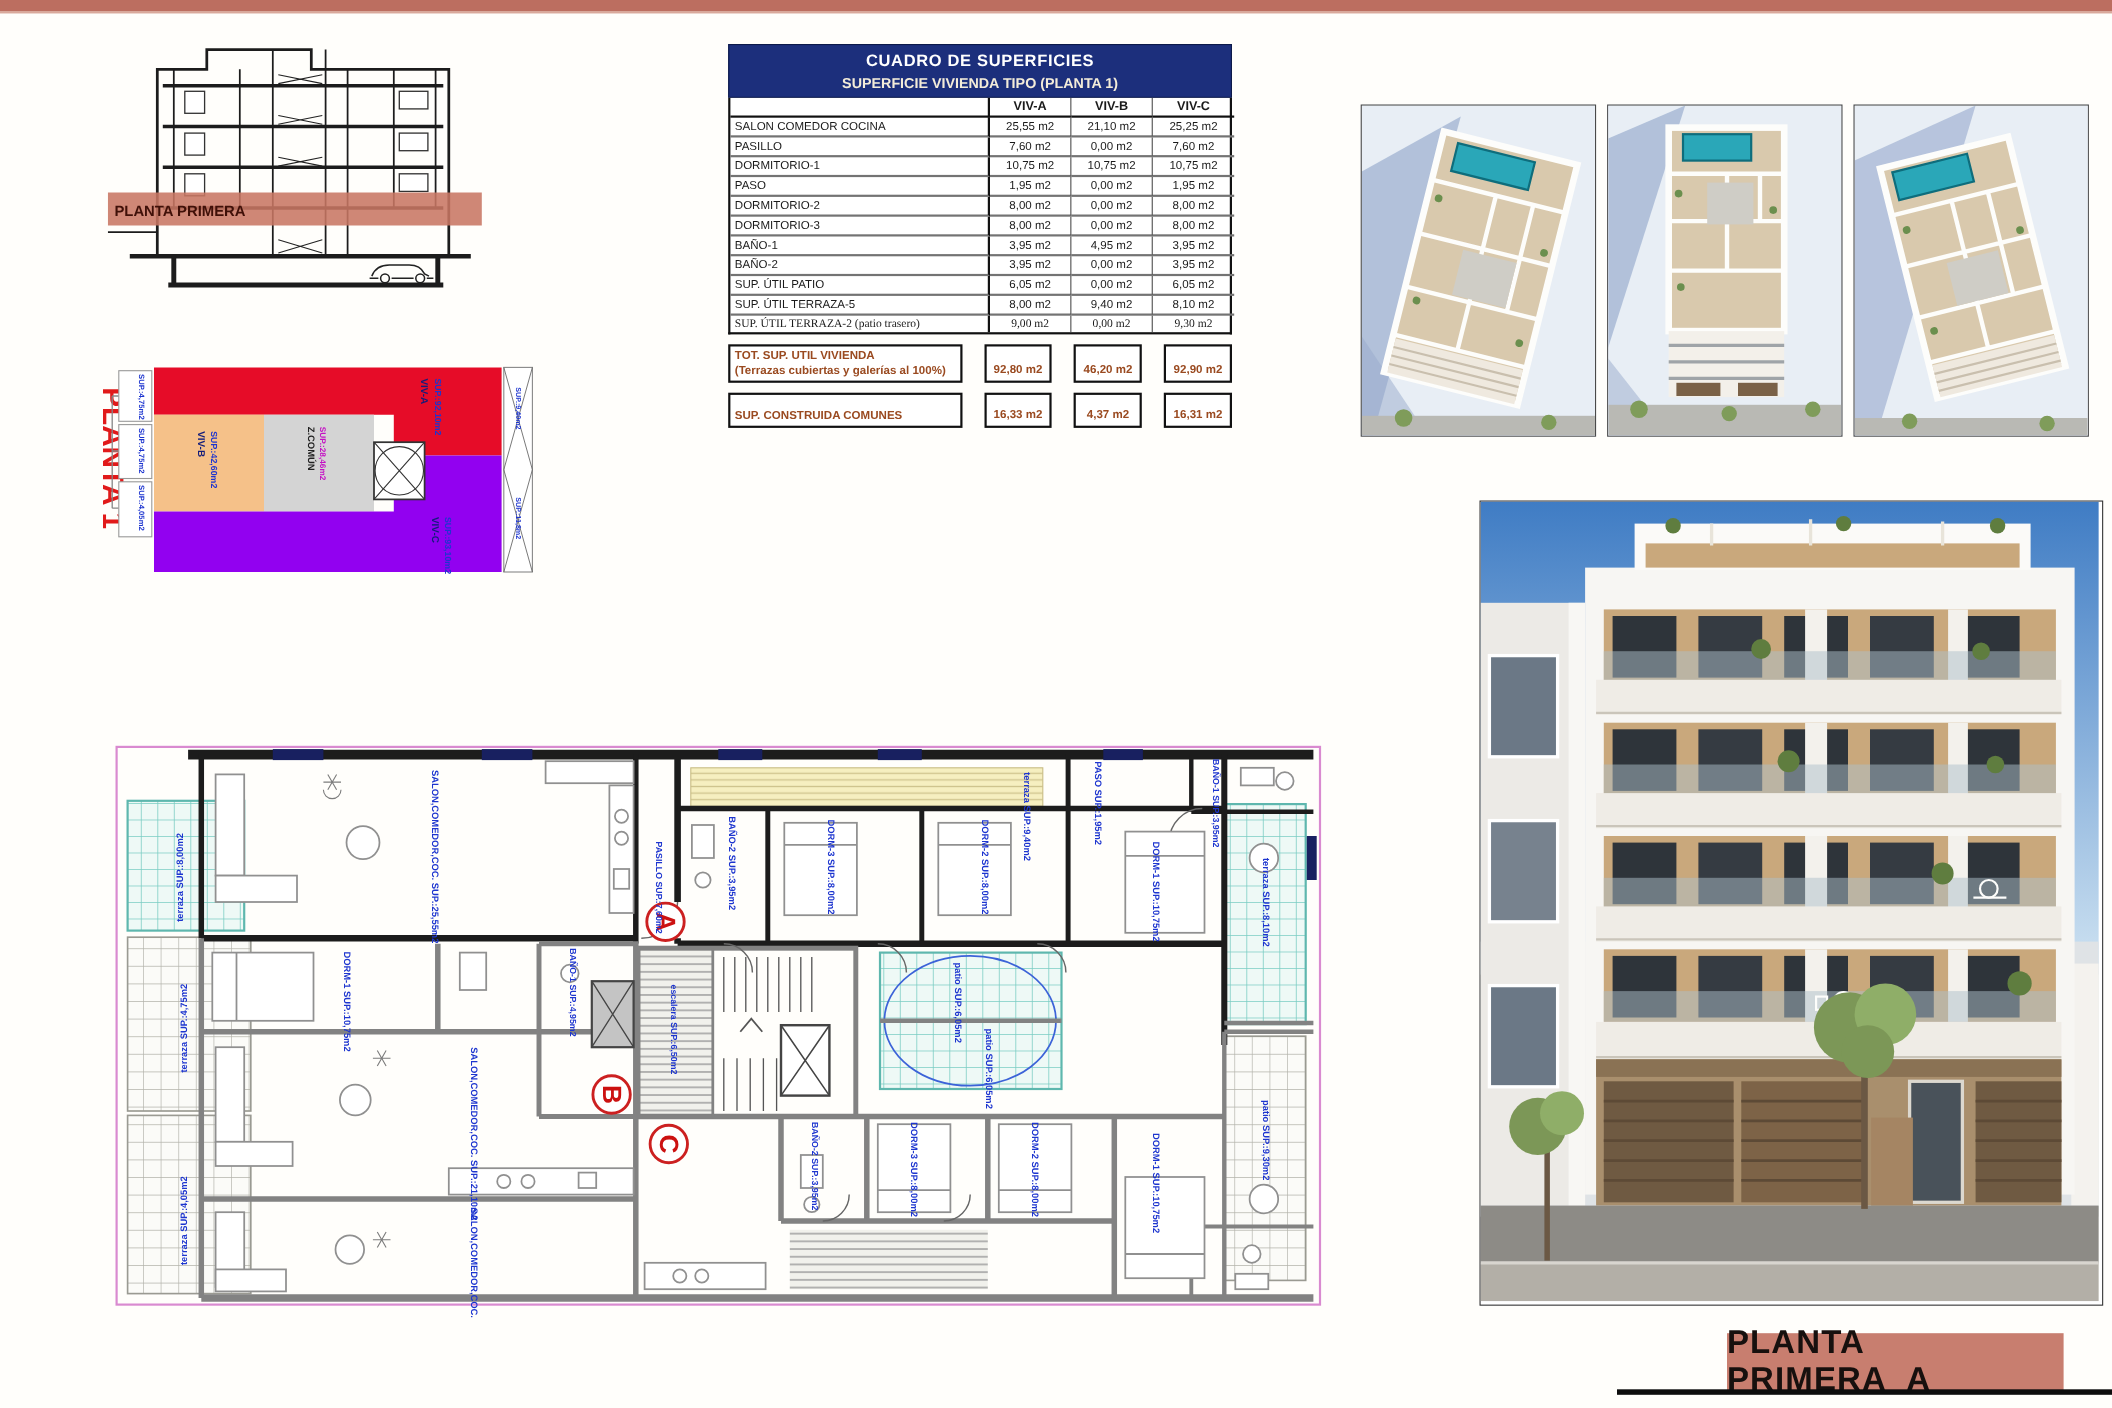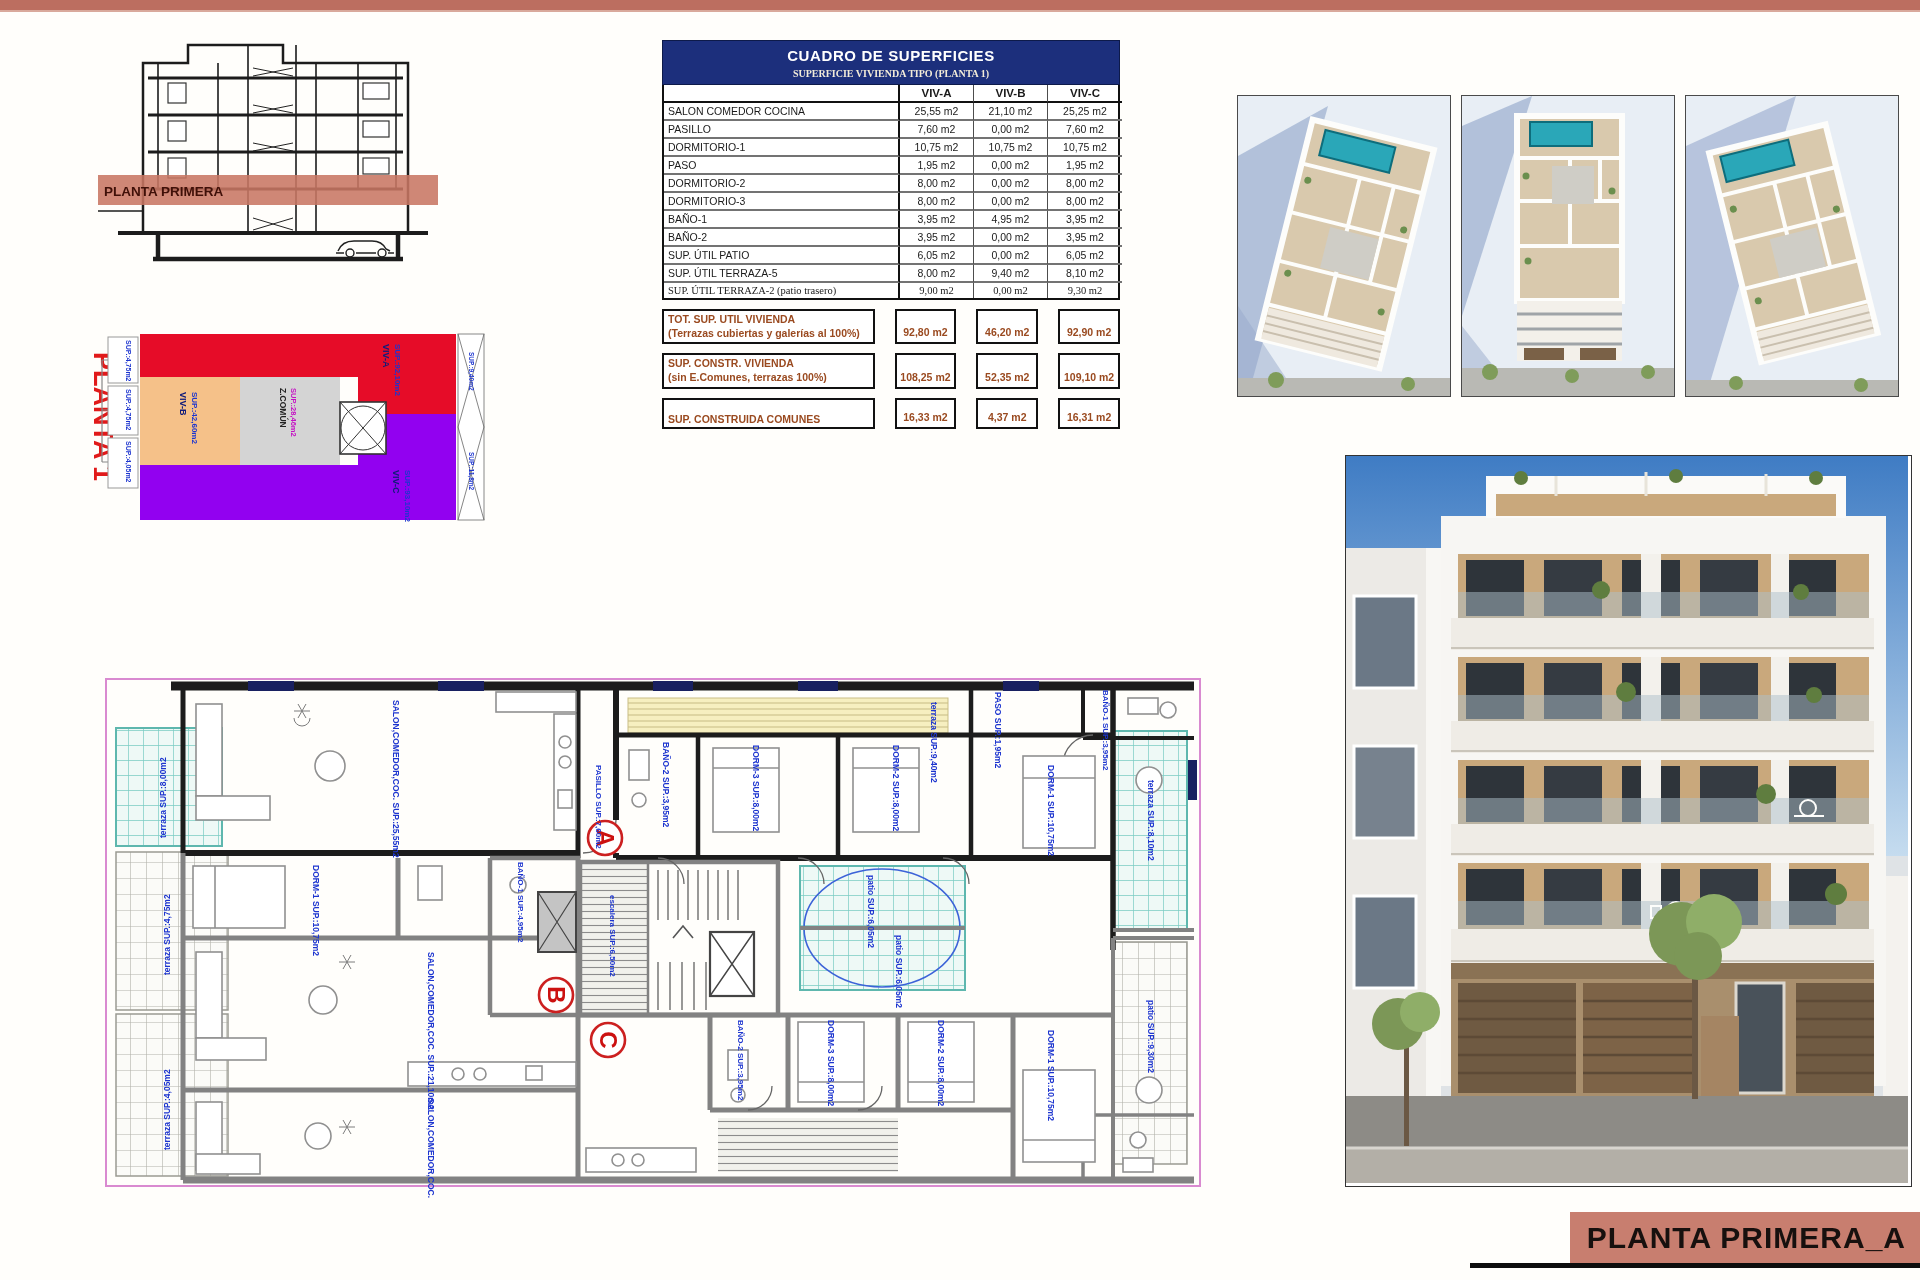--- a/index.html
+++ b/index.html
@@ -6,21 +6,21 @@
   .page{position:relative;width:1920px;height:1280px;background:#fffefb;
         font-family:"Liberation Sans",sans-serif;overflow:hidden;}
   .topbar{position:absolute;left:0;top:0;width:1920px;height:10px;background:#bc6e60;
           border-bottom:2px solid #d9a99c;}
 
   
   .qtable{position:absolute;left:662px;top:40px;width:458px;}
   .qt-header{background:#1c2f7c;border:1px solid #0d1a4a;color:#fff;text-align:center;
              padding:6px 0 5px;}
   .qt-title{font-size:15px;font-weight:bold;letter-spacing:.6px;text-align:center;}
-  .qt-sub{font-size:10px;font-weight:bold;margin-top:4px;color:#f3ecd9;font-family:Liberation Serif, serif;}
+  .qt-sub{font-size:13px;font-weight:bold;margin-top:4px;color:#f3ecd9;}
   .qt-grid{display:grid;grid-template-columns:236px 74px 74px 74px;
            border:2px solid #111;border-top:none;background:#fff;}
   .qt-grid>div{font-size:10.5px;color:#1a1a1a;padding:2px 4px;
                border-bottom:2px solid #737373;border-right:1px solid #4d4d4d;
                white-space:nowrap;overflow:hidden;}
   .qt-grid>div:nth-child(4n+1){border-right:2px solid #111;}
   .qt-grid>div:nth-child(4n){border-right:none;}
   .qt-grid>.ch{font-weight:bold;text-align:center;font-size:11.5px;border-bottom:2px solid #111;}
   .qt-grid>.v{text-align:center;}
   .qt-grid>div.lastrow{border-bottom:none;font-family:Liberation Serif, serif;}
@@ -38,21 +38,21 @@
   
   .facade-wrap{position:absolute;left:1345px;top:455px;width:565px;height:730px;
                border:1.5px solid #333;background:#fff;}
 
   
   .plan-wrap{position:absolute;left:98px;top:670px;}
   .section-wrap{position:absolute;left:98px;top:33px;}
   .keyplan-wrap{position:absolute;left:58px;top:322px;}
 
   
-  .title-block{position:absolute;left:1570px;top:1212px;width:350px;height:52px;
+  .title-block{position:absolute;left:1570px;top:1212px;width:306px;height:52px;
                background:#c87e6f;display:flex;align-items:center;justify-content:flex-end;
                padding-right:14px;box-sizing:border-box;}
   .title-block span{font-size:30px;font-weight:bold;color:#17100e;letter-spacing:1px;}
   .black-line{position:absolute;left:1470px;top:1263px;width:450px;height:5px;background:#0d0d0d;}
 
   svg text{font-family:"Liberation Sans",sans-serif;}
   .lbl{fill:#1d35cf;font-weight:bold;}
   .lblm{fill:#c410c4;font-weight:bold;}
   .lbln{fill:#121c7a;font-weight:bold;}
 </style>
@@ -206,29 +206,20 @@
     </div>
 
     <div class="qs-row">
       <div class="qs-label">
         <span>TOT. SUP. UTIL VIVIENDA</span>
         <span class="sub">(Terrazas cubiertas y galerías al 100%)</span>
       </div>
       <div class="qs-val">92,80 m2</div>
       <div class="qs-val">46,20 m2</div>
       <div class="qs-val">92,90 m2</div>
-    </div>
-    <div class="qs-row">
-      <div class="qs-label">
-        <span>SUP. CONSTR. VIVIENDA</span>
-        <span class="sub">(sin E.Comunes, terrazas 100%)</span>
-      </div>
-      <div class="qs-val">108,25 m2</div>
-      <div class="qs-val">52,35 m2</div>
-      <div class="qs-val">109,10 m2</div>
     </div>
     <div class="qs-row">
       <div class="qs-label" style="padding-top:13px;padding-bottom:1px;">
         <span>SUP. CONSTRUIDA COMUNES</span>
       </div>
       <div class="qs-val">16,33 m2</div>
       <div class="qs-val">4,37 m2</div>
       <div class="qs-val">16,31 m2</div>
     </div>
   </div>

